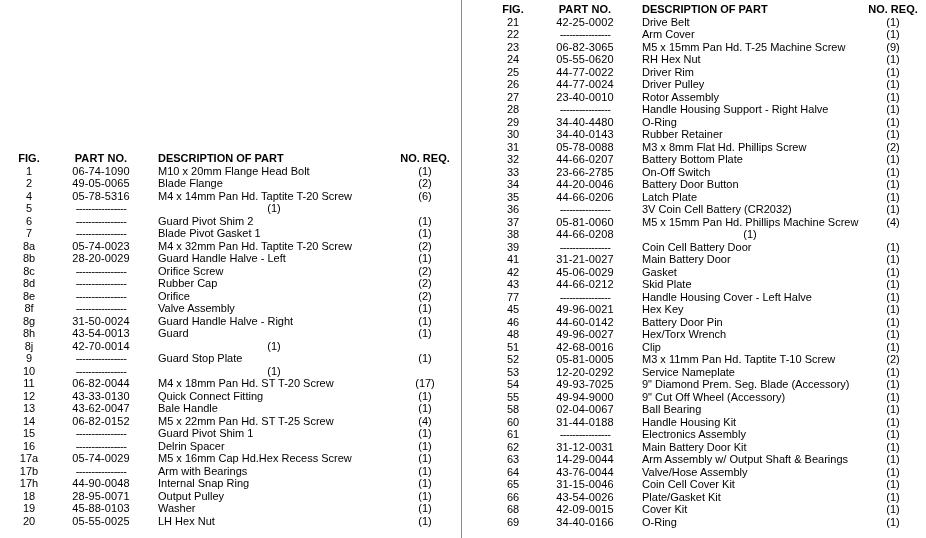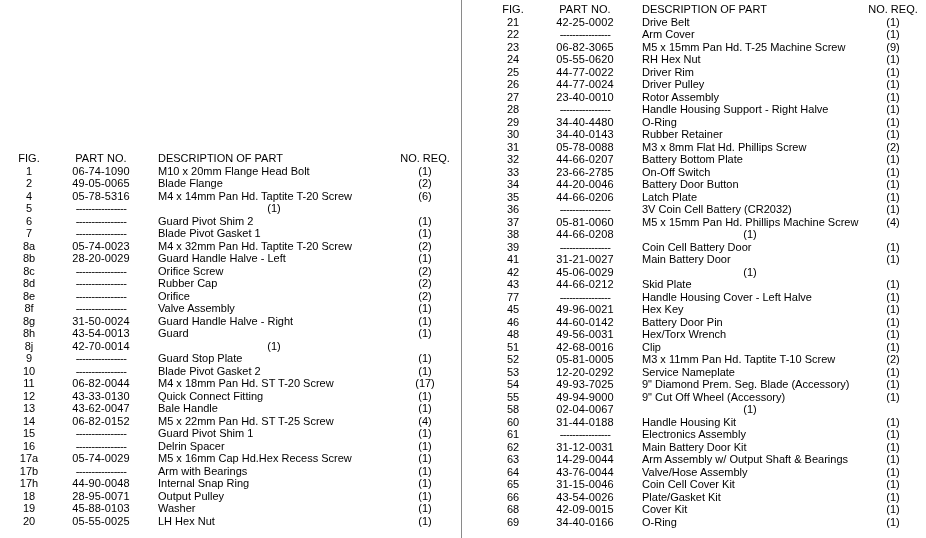--- a/index.html
+++ b/index.html
@@ -28,21 +28,21 @@
     display:grid;
     grid-template-columns:42px 102px 1fr 58px;
     height:12.5px;
     align-items:center;
   }
   .cell { white-space:nowrap; line-height:12.5px; }
   .c0 { text-align:center; }
   .c1 { text-align:center; letter-spacing:0.1px; }
   .c2 { padding-left:6px; text-align:left; }
   .c3 { text-align:center; }
-  .phead { font-weight:normal; }
+  .phead { font-weight:bold; }
   .dash { letter-spacing:-0.5px; }
 </style>
 </head>
 <body>
 
 <div class="page">
   <div class="ptable t-left">
       <div class="prow phead">
         <div class="cell c0">FIG.</div>
         <div class="cell c1">PART NO.</div>
@@ -139,21 +139,20 @@
       </div>
       <div class="prow">
         <div class="cell c0">9</div>
         <div class="cell c1 dash">----------------</div>
         <div class="cell c2">Guard Stop Plate</div>
         <div class="cell c3">(1)</div>
       </div>
       <div class="prow">
         <div class="cell c0">10</div>
         <div class="cell c1 dash">----------------</div>
-        <div class="cell c2">Blade Pivot Gasket 2</div>
         <div class="cell c3">(1)</div>
       </div>
       <div class="prow">
         <div class="cell c0">11</div>
         <div class="cell c1">06-82-0044</div>
         <div class="cell c2">M4 x 18mm Pan Hd. ST T-20 Screw</div>
         <div class="cell c3">(17)</div>
       </div>
       <div class="prow">
         <div class="cell c0">12</div>
@@ -345,20 +344,21 @@
       </div>
       <div class="prow">
         <div class="cell c0">41</div>
         <div class="cell c1">31-21-0027</div>
         <div class="cell c2">Main Battery Door</div>
         <div class="cell c3">(1)</div>
       </div>
       <div class="prow">
         <div class="cell c0">42</div>
         <div class="cell c1">45-06-0029</div>
+        <div class="cell c2">Gasket</div>
         <div class="cell c3">(1)</div>
       </div>
       <div class="prow">
         <div class="cell c0">43</div>
         <div class="cell c1">44-66-0212</div>
         <div class="cell c2">Skid Plate</div>
         <div class="cell c3">(1)</div>
       </div>
       <div class="prow">
         <div class="cell c0">77</div>
@@ -373,21 +373,21 @@
         <div class="cell c3">(1)</div>
       </div>
       <div class="prow">
         <div class="cell c0">46</div>
         <div class="cell c1">44-60-0142</div>
         <div class="cell c2">Battery Door Pin</div>
         <div class="cell c3">(1)</div>
       </div>
       <div class="prow">
         <div class="cell c0">48</div>
-        <div class="cell c1">49-56-0031</div>
+        <div class="cell c1">49-96-0027</div>
         <div class="cell c2">Hex/Torx Wrench</div>
         <div class="cell c3">(1)</div>
       </div>
       <div class="prow">
         <div class="cell c0">51</div>
         <div class="cell c1">42-68-0016</div>
         <div class="cell c2">Clip</div>
         <div class="cell c3">(1)</div>
       </div>
       <div class="prow">
@@ -410,20 +410,21 @@
       </div>
       <div class="prow">
         <div class="cell c0">55</div>
         <div class="cell c1">49-94-9000</div>
         <div class="cell c2">9" Cut Off Wheel (Accessory)</div>
         <div class="cell c3">(1)</div>
       </div>
       <div class="prow">
         <div class="cell c0">58</div>
         <div class="cell c1">02-04-0067</div>
+        <div class="cell c2">Ball Bearing</div>
         <div class="cell c3">(1)</div>
       </div>
       <div class="prow">
         <div class="cell c0">60</div>
         <div class="cell c1">31-44-0188</div>
         <div class="cell c2">Handle Housing Kit</div>
         <div class="cell c3">(1)</div>
       </div>
       <div class="prow">
         <div class="cell c0">61</div>

